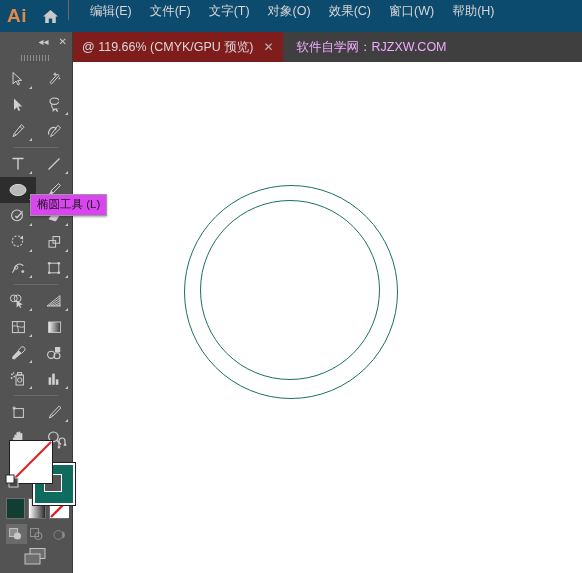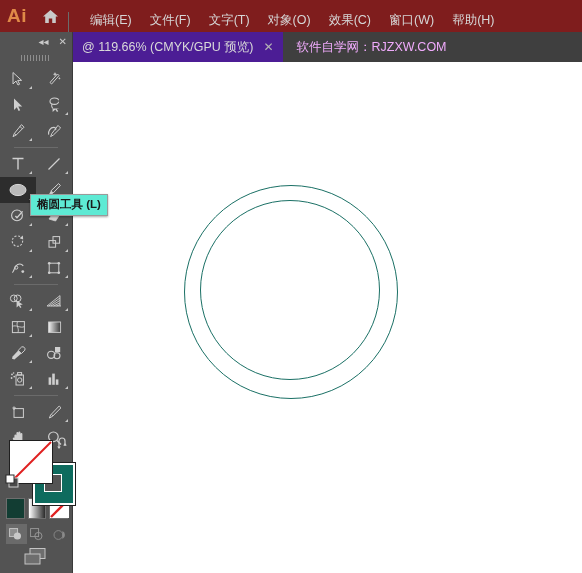--- a/index.html
+++ b/index.html
@@ -7,21 +7,21 @@
     width:582px;height:573px;overflow:hidden;
     background:#535353;
     font-family:"Liberation Sans","DejaVu Sans",sans-serif;
     -webkit-font-smoothing:antialiased;
   }
   #app{position:relative;width:582px;height:573px;background:#535353;}
 
   
   .menubar{
     position:absolute;left:0;top:0;width:582px;height:32px;
-    background:#7f1d1d;display:flex;align-items:flex-end;
+    background:#0c4a6e;display:flex;align-items:flex-start;
   }
   .ai-logo{
     width:34px;height:32px;display:flex;align-items:center;justify-content:center;
     color:#e08a48;font-size:19px;font-weight:bold;letter-spacing:0.5px;
     font-family:"Liberation Sans",sans-serif;
   }
   .home-btn{
     width:32px;height:32px;display:flex;align-items:center;justify-content:center;
   }
   .menu-sep{width:1px;height:20px;background:#6b6b6b;margin:0 6px 0 2px;}
@@ -32,21 +32,21 @@
 
   
   .tabbar{
     position:absolute;left:0;top:32px;width:582px;height:30px;
     background:#3f3f3f;display:flex;align-items:stretch;
   }
   .tab{
     display:flex;align-items:center;padding:0 8px 0 10px;
     font-size:12.5px;color:#c8c8c8;white-space:nowrap;
   }
-  .tab.active{background:#4c1d95;color:#d9d9d9;}
+  .tab.active{background:#7f1d1d;color:#d9d9d9;}
   .tab.inactive{background:#3f3f3f;color:#f0abfc;padding-left:14px;}
   .tab-close{
     margin-left:9px;color:#b6b6b6;font-size:12px;line-height:1;
     width:12px;text-align:center;
   }
   .tab-gap{width:72px;}
 
   
   .toolpanel{
     position:absolute;left:0;top:32px;width:72px;height:541px;
@@ -79,24 +79,23 @@
   }
   .tool svg{display:block;}
   .tool-div{
     grid-column:1/3;height:7px;display:flex;align-items:center;justify-content:center;
   }
   .tool-div i{display:block;width:44px;height:1px;background:#6b6b6b;}
 
   
   .tooltip{
     position:absolute;left:30px;top:194px;z-index:40;
-    background:#5eead4;border:1px solid #9a9a9a;color:#1b1b1b;
+    background:#d946ef;border:1px solid #9a9a9a;color:#1b1b1b;
     font-size:11.5px;padding:2px 6px 3px 6px;white-space:nowrap;
     box-shadow:0 1px 2px rgba(0,0,0,.35);
-    font-weight:bold;
   }
 
   
   .colorbox{position:absolute;left:0;top:402px;width:72px;height:72px;}
   .fill-sw{
     position:absolute;left:9px;top:6px;width:42px;height:42px;
     background:#ffffff;border:1px solid #1f1f1f;z-index:3;
   }
   .fill-sw .slash{
     position:absolute;left:0;top:0;width:100%;height:100%;overflow:hidden;

